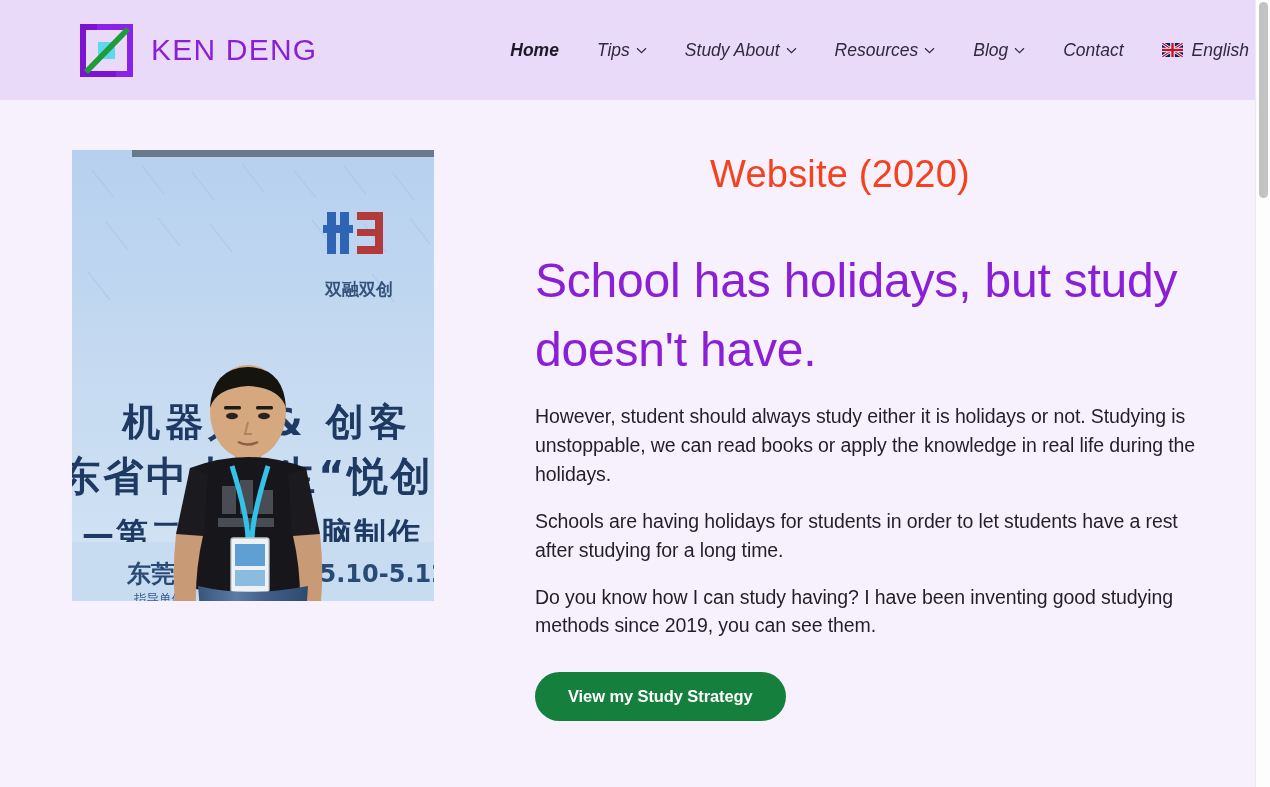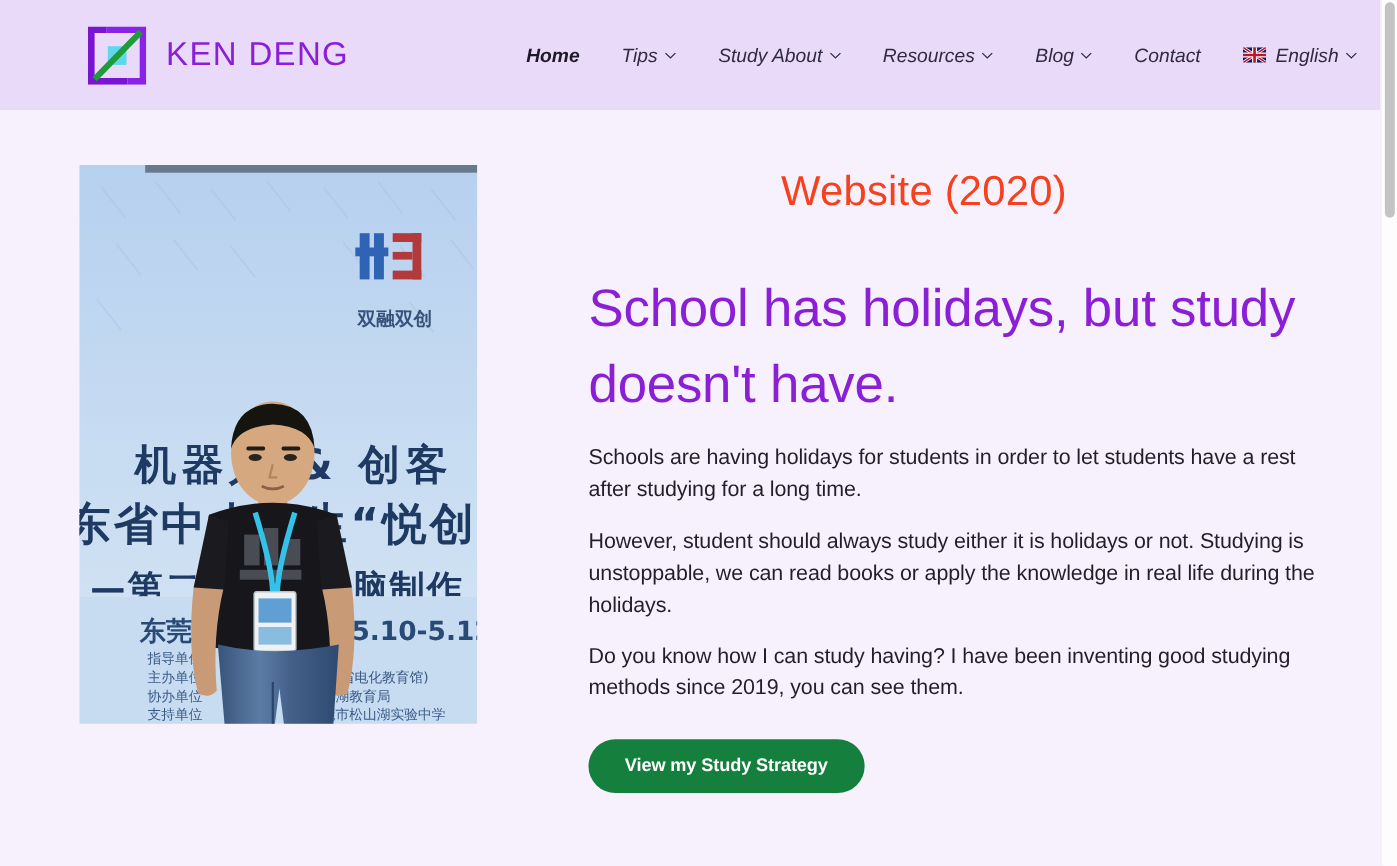--- a/index.html
+++ b/index.html
@@ -37,20 +37,21 @@
 
   
   #site-header {
     position: relative;
     width: 1255px;
     height: 100px;
     background: #e9daf9;
     display: flex;
     align-items: center;
     padding-left: 80px;
+    gap: 32px;
   }
 
   
   #brand {
     display: flex;
     align-items: center;
     gap: 18px;
     text-decoration: none;
   }
   #brand-logo {
@@ -107,21 +108,21 @@
     position: relative;
     width: 1255px;
     display: flex;
     padding: 50px 0 0 72px;
   }
 
   
   #hero-photo-wrap {
     flex: 0 0 362px;
     width: 362px;
-    height: 508px;
+    height: 451px;
     position: relative;
     overflow: hidden;
   }
   #hero-photo {
     position: absolute;
     inset: 0;
     display: block;
   }
 
   
@@ -391,20 +392,20 @@
       </g>
     </svg>
   </figure>
 
   <section id="hero-content">
 
     <div id="hero-eyebrow">Website (2020)</div>
 
     <h1 id="hero-title">School has holidays, but study doesn't have.</h1>
 
+    <p class="hero-para">However, student should always study either it is holidays or not. Studying is unstoppable, we can read books or apply the knowledge in real life during the holidays.</p>
     <p class="hero-para">Schools are having holidays for students in order to let students have a rest after studying for a long time.</p>
-    <p class="hero-para">However, student should always study either it is holidays or not. Studying is unstoppable, we can read books or apply the knowledge in real life during the holidays.</p>
     <p class="hero-para">Do you know how I can study having? I have been inventing good studying methods since 2019, you can see them.</p>
 
     <button id="hero-cta">View my Study Strategy</button>
 
   </section>
 </main>
 
 </body></html>

